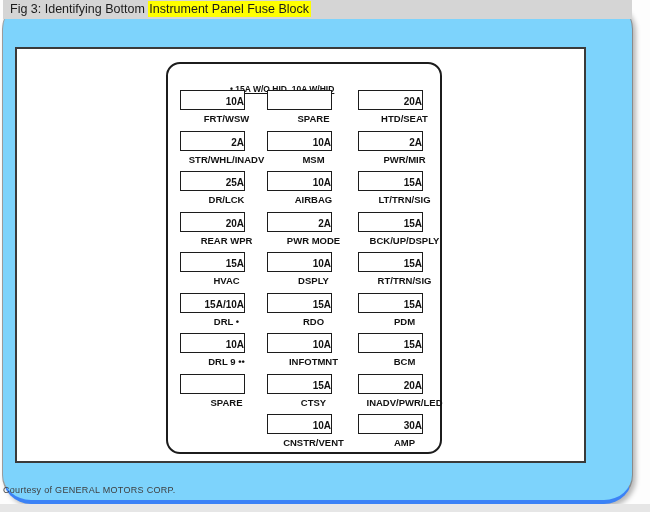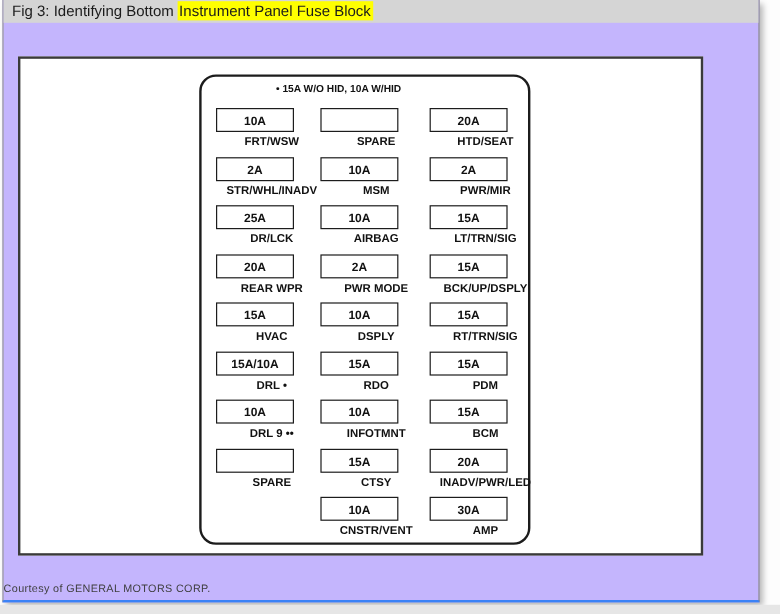--- a/index.html
+++ b/index.html
@@ -1,32 +1,32 @@
 <!DOCTYPE html>
 <html><head>
 <meta charset="utf-8">
 <style>
   html,body{margin:0;padding:0;width:650px;height:512px;background:#fdfdfd;
     font-family:"Liberation Sans",sans-serif;-webkit-font-smoothing:antialiased;}
-  .window{position:absolute;left:2px;top:0;width:629px;height:500px;background:#c4b5fd;
-    border-left:1px solid #9b9b9b;border-right:1px solid #8a8a8a;border-bottom:2px solid #3b82f6;
-    box-shadow:3px 3px 5px rgba(0,0,0,0.28);}
+  .window{position:absolute;left:2px;top:0;width:629px;height:500px;background:#7dd3fc;
+    border-left:1px solid #9b9b9b;border-right:1px solid #8a8a8a;border-bottom:4px solid #3b82f6;
+    box-shadow:3px 3px 5px rgba(0,0,0,0.28);border-radius:29px;}
   .bottomstrip{position:absolute;left:0;top:504px;width:650px;height:8px;background:#e6e6e6;}
   .titlebar{position:absolute;left:0;top:0;width:100%;height:19px;background:#d5d5d5;
     font-size:12.5px;line-height:19px;color:#1b1b1b;white-space:nowrap;overflow:hidden;}
   .titlebar .pad{padding-left:7px;}
   .hl{background:#ffff00;padding:1px 2px 1px 1px;}
   .docbox{position:absolute;left:12px;top:47px;width:567px;height:412px;border:2px solid #3a3a3a;background:#fff;}
   .fusepanel{position:absolute;left:163px;top:62px;width:272px;height:388px;
     border:2px solid #1c1c1c;border-radius:14px;background:#fff;}
-  .legend{position:absolute;left:62px;top:4px;font-size:8.5px;font-weight:bold;
-    line-height:13px;color:#111;white-space:nowrap;}
+  .legend{position:absolute;left:62px;top:19px;font-size:8.5px;font-weight:bold;
+    line-height:13px;color:#111;white-space:nowrap;text-decoration:underline;}
   .cell{position:absolute;width:65px;}
   .fbox{width:65px;height:20px;border:1.5px solid #1c1c1c;box-sizing:border-box;
-    background:#fff;text-align:center;}
+    background:#fff;text-align:right;}
   .amp{font-size:10px;font-weight:bold;line-height:17px;color:#111;}
   .flabel{position:absolute;top:23px;left:50%;transform:translateX(-50%);
     white-space:nowrap;font-size:9.5px;font-weight:bold;color:#111;padding-left:28px;}
   .c1{left:12px}.c2{left:99px}.c3{left:190px}
   .r1{top:26px}.r2{top:67px}.r3{top:107px}.r4{top:148px}.r5{top:188px}
   .r6{top:229px}.r7{top:269px}.r8{top:310px}.r9{top:350px}
   .credit{position:absolute;left:0;top:485px;width:100%;
     font-size:9px;color:#3e3e3e;letter-spacing:0.3px;}
 </style>
 </head>

